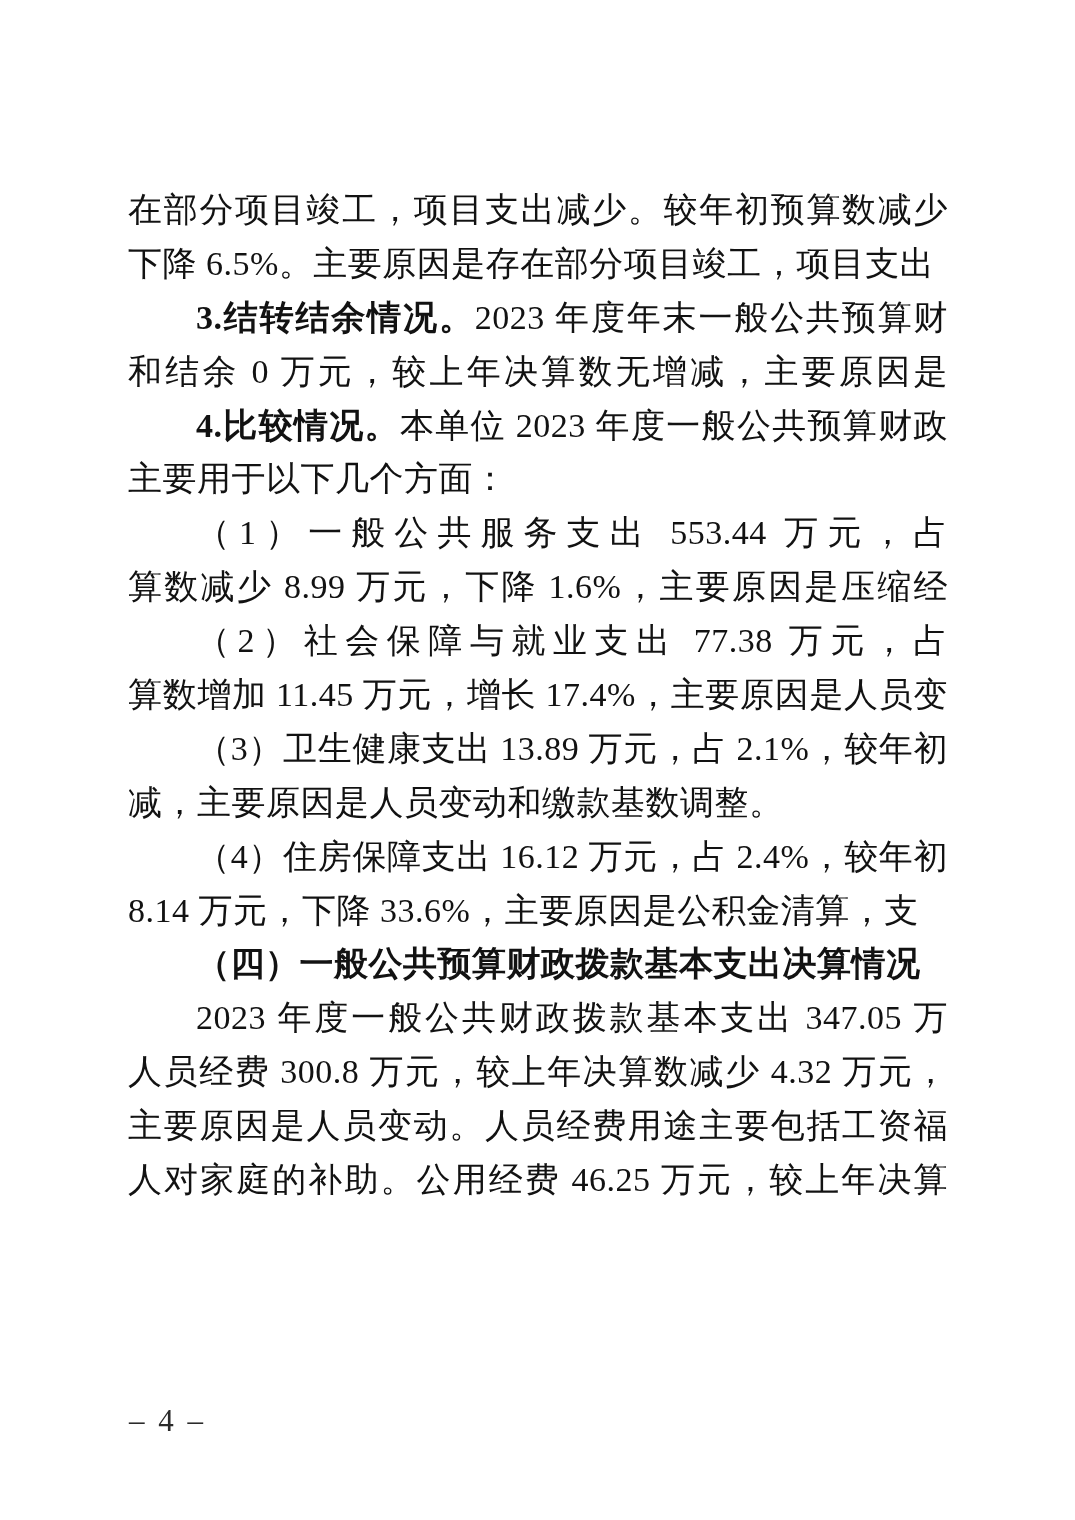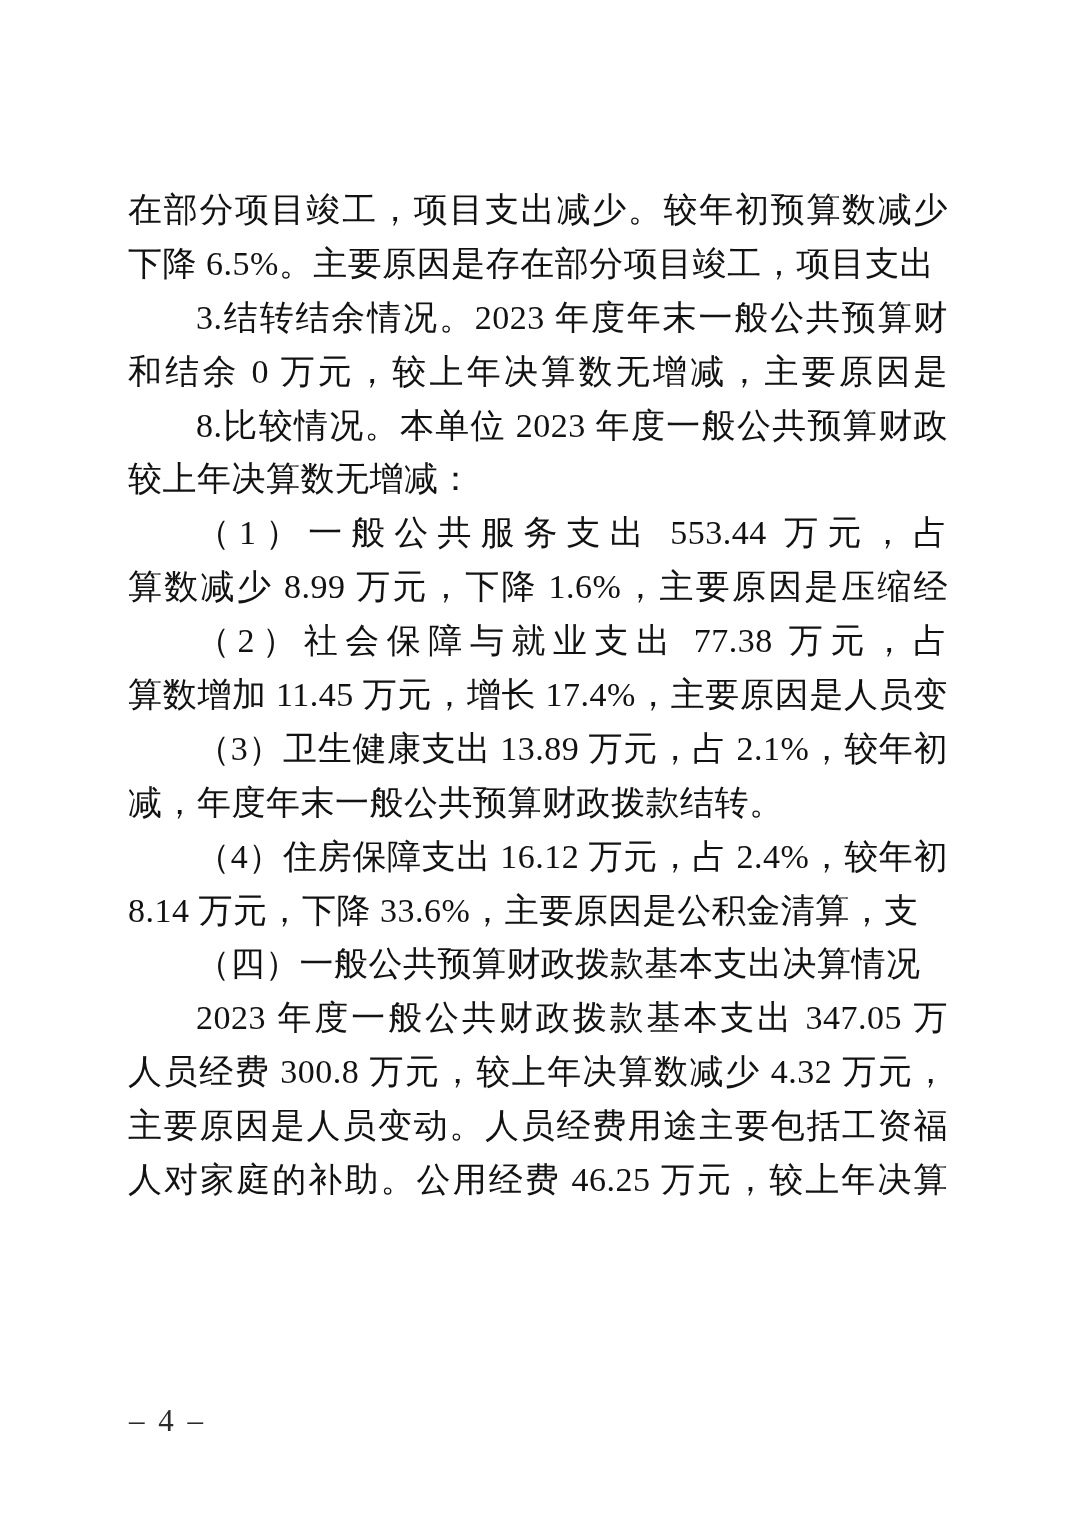--- a/index.html
+++ b/index.html
@@ -25,21 +25,21 @@
     font-size: 34px;
     text-align: left;
     overflow: hidden;
     letter-spacing: 0.5px;
   }
   .line.fill {
     text-align: justify;
     text-align-last: justify;
   }
   .line.indent { text-indent: 2em; }
-  .seg.bold { font-weight: normal; }
+  .seg.bold { font-weight: bold; }
   .footer {
     position: absolute;
     left: 129px;
     top: 1402px;
     font-size: 31px;
     line-height: 38px;
     color: #2a2a2a;
     letter-spacing: 3px;
   }
 </style>
@@ -50,34 +50,34 @@
   <div class="content">
       <div class="para">
         <div class="line fill"><span class="seg">在部分项目竣工，项目支出减少。较年初预算数减少 45.68 万元，</span></div>
         <div class="line"><span class="seg">下降 6.5%。主要原因是存在部分项目竣工，项目支出减少。</span></div>
       </div>
       <div class="para">
         <div class="line fill indent"><span class="seg bold">3.结转结余情况。</span><span class="seg">2023 年度年末一般公共预算财政拨款结转</span></div>
         <div class="line fill"><span class="seg">和结余 0 万元，较上年决算数无增减，主要原因是 2023 年度无结</span></div>
       </div>
       <div class="para">
-        <div class="line fill indent"><span class="seg bold">8.比较情况。</span><span class="seg">本单位 2023 年度一般公共预算财政拨款支出</span></div>
-        <div class="line"><span class="seg">较上年决算数无增减：</span></div>
+        <div class="line fill indent"><span class="seg bold">4.比较情况。</span><span class="seg">本单位 2023 年度一般公共预算财政拨款支出</span></div>
+        <div class="line"><span class="seg">主要用于以下几个方面：</span></div>
       </div>
       <div class="para">
         <div class="line fill indent"><span class="seg">（1）一般公共服务支出 553.44 万元，占 83.75%，较年初预</span></div>
         <div class="line fill"><span class="seg">算数减少 8.99 万元，下降 1.6%，主要原因是压缩经费，节俭开支。</span></div>
       </div>
       <div class="para">
         <div class="line fill indent"><span class="seg">（2）社会保障与就业支出 77.38 万元，占 11.7%，较年初预</span></div>
         <div class="line fill"><span class="seg">算数增加 11.45 万元，增长 17.4%，主要原因是人员变动和缴款基</span></div>
       </div>
       <div class="para">
         <div class="line fill indent"><span class="seg">（3）卫生健康支出 13.89 万元，占 2.1%，较年初预算数无增</span></div>
-        <div class="line"><span class="seg">减，年度年末一般公共预算财政拨款结转。</span></div>
+        <div class="line"><span class="seg">减，主要原因是人员变动和缴款基数调整。</span></div>
       </div>
       <div class="para">
         <div class="line fill indent"><span class="seg">（4）住房保障支出 16.12 万元，占 2.4%，较年初预算数减少</span></div>
         <div class="line"><span class="seg">8.14 万元，下降 33.6%，主要原因是公积金清算，支出减少。</span></div>
       </div>
       <div class="para">
         <div class="line indent"><span class="seg bold">（四）一般公共预算财政拨款基本支出决算情况说明</span></div>
       </div>
       <div class="para">
         <div class="line fill indent"><span class="seg">2023 年度一般公共财政拨款基本支出 347.05 万元。其中：</span></div>

